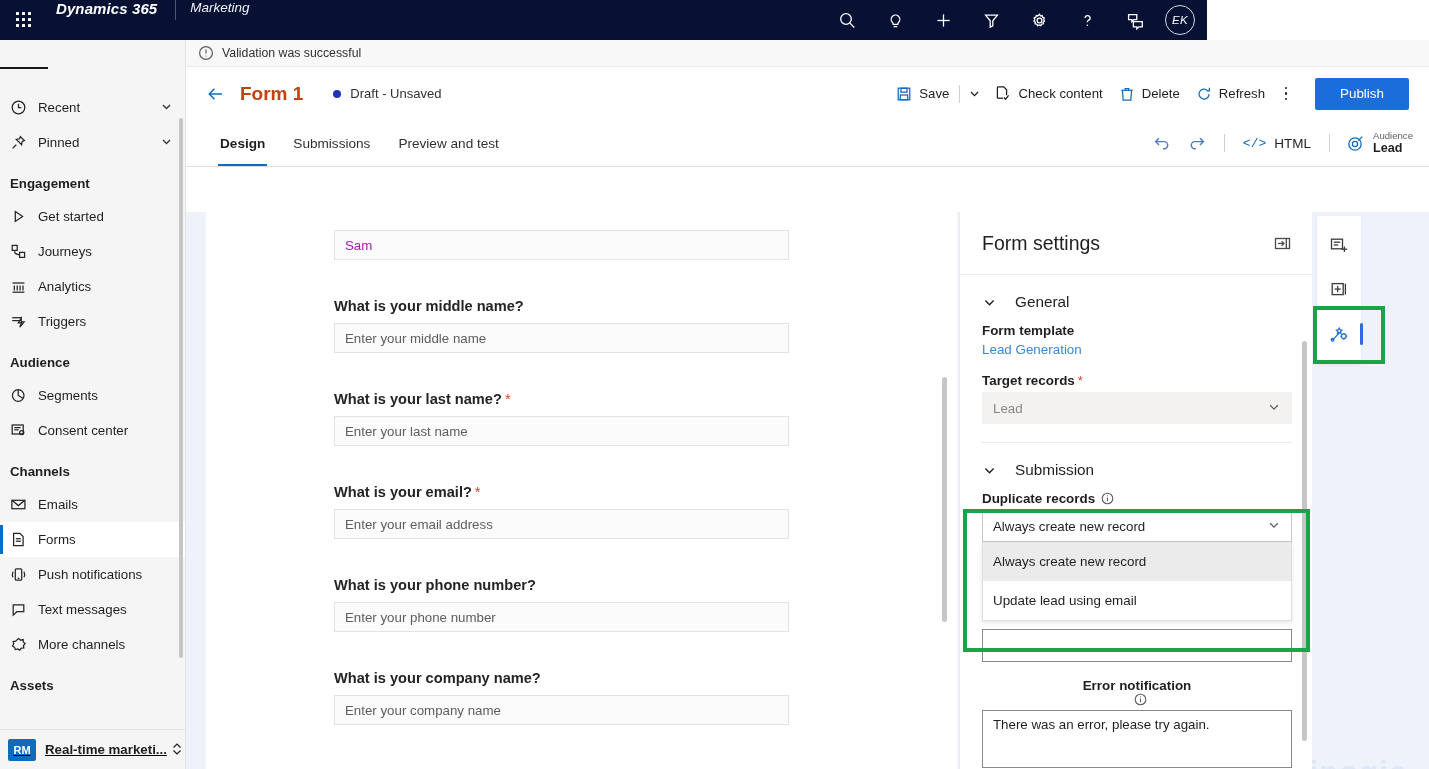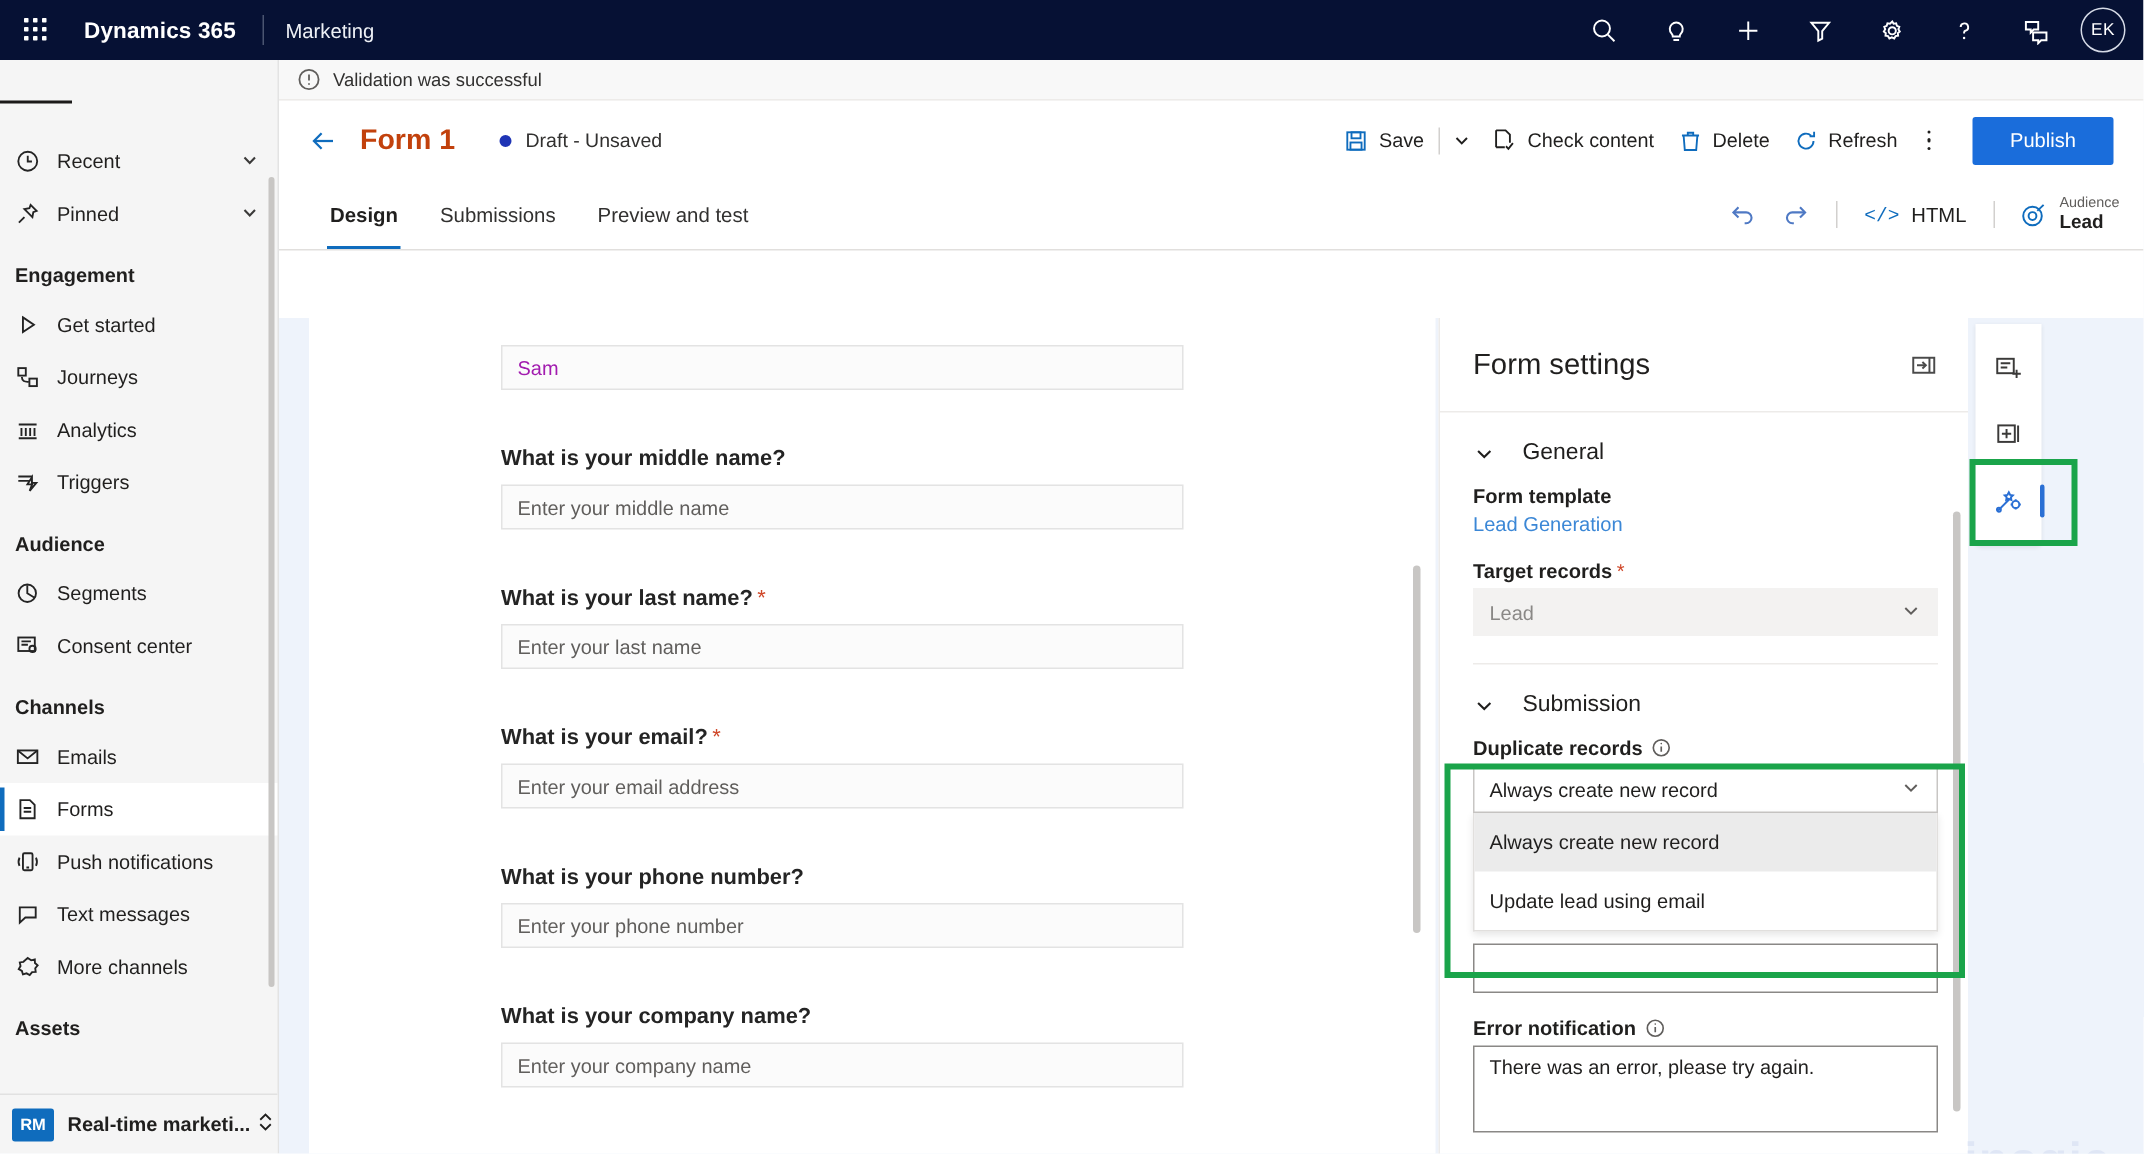--- a/index.html
+++ b/index.html
@@ -5,22 +5,22 @@
   * { box-sizing: border-box; margin: 0; padding: 0; }
   html, body {
     width: 1429px; height: 769px;
     font-family: "Liberation Sans", sans-serif;
     overflow: hidden; background: #ffffff;
   }
   .app { position: relative; width: 1429px; height: 769px; }
 
   
   .topbar {
-    position: absolute; top: 0; left: 0; width: 1429px; height: 40px;
-    background: #061134; display: flex; align-items: center;
+    position: absolute; top: 0; left: 0; width: 1207px; height: 40px;
+    background: #061134; display: flex;  font-style: italic;
   }
   .waffle { width: 48px; height: 40px; display: flex; align-items: center; justify-content: center; cursor: pointer; }
   .waffle-grid { display: grid; grid-template-columns: repeat(3, 4px); grid-template-rows: repeat(3, 4px); gap: 2px; }
   .waffle-grid i { width: 3px; height: 3px; background: #fff; border-radius: 0.5px; display: block; }
   .brand { color: #fff; font-size: 15px; font-weight: bold; letter-spacing: .1px; padding-left: 8px; }
   .vsep { width: 1px; height: 20px; background: #4a5570; margin: 0 14px 0 18px; }
   .appname { color: #eef1f6; font-size: 13.5px; }
   .top-right { position: absolute; right: 0; top: 0; height: 40px; display: flex; align-items: center; padding-right: 12px; }
   .ticon { width: 48px; height: 40px; display: flex; align-items: center; justify-content: center; cursor: pointer; }
   .ticon svg { stroke: #ffffff; fill: none; stroke-width: 1.3; }
@@ -50,21 +50,21 @@
   .nav-label { flex: 1; }
   .chev { margin-right: 12px; }
   .chev svg { stroke: #3b3a39; fill: none; stroke-width: 1.4; }
   .nav-group {
     font-size: 13.3px; font-weight: bold; color: #201f1e;
     padding: 16px 0 8px 10px;
   }
   .nav-scroll { position: absolute; right: 2px; top: 78px; width: 4px; height: 540px; background: #c8c6c4; border-radius: 2px; }
   .navfooter {
     position: absolute; left: 0; bottom: 0; width: 186px; height: 40px;
-    background: #f5f5f5; border-top: 1px solid #e1e1e1; display: flex; align-items: center; padding-left: 8px; cursor: pointer;
+    background: #f5f5f5; border-top: 1px solid #e1e1e1; display: flex; align-items: center; padding-left: 8px; cursor: pointer; text-decoration: underline;
   }
   .rm-badge {
     width: 28px; height: 22px; background: #0f6cbd; color: #fff; font-size: 11px; font-weight: bold;
     display: flex; align-items: center; justify-content: center; border-radius: 2px; margin-right: 9px;
   }
   .navfooter-label { font-size: 13.3px; font-weight: bold; color: #201f1e; }
   .navfooter-chev { margin-left: 4px; color: #201f1e; font-size: 10px; line-height: 1; }
 
   
   .main { position: absolute; top: 40px; left: 186px; width: 1243px; height: 729px; background: #ffffff; }
@@ -677,21 +677,21 @@
             </span>
           </div>
 
           <div class="dropdown-list">
             <div class="dd-opt sel">Always create new record</div>
             <div class="dd-opt">Update lead using email</div>
           </div>
 
           <div class="s-textbox" style="margin-top:8px;"></div>
 
-          <div class="s-label" style="margin-top:16px;">
+          <div class="s-label" style="margin-top:16px;flex-direction:column;">
             <span>Error notification</span>
             <span class="info">
               <svg width="13" height="13" viewBox="0 0 13 13">
                   <circle cx="6.5" cy="6.5" r="5.3"></circle>
                   <line x1="6.5" y1="5.6" x2="6.5" y2="9.2"></line>
                   <circle cx="6.5" cy="3.7" r=".55" fill="#605e5c" stroke="none"></circle>
                 </svg>
             </span>
           </div>
           <div class="s-textarea">There was an error, please try again.</div>

